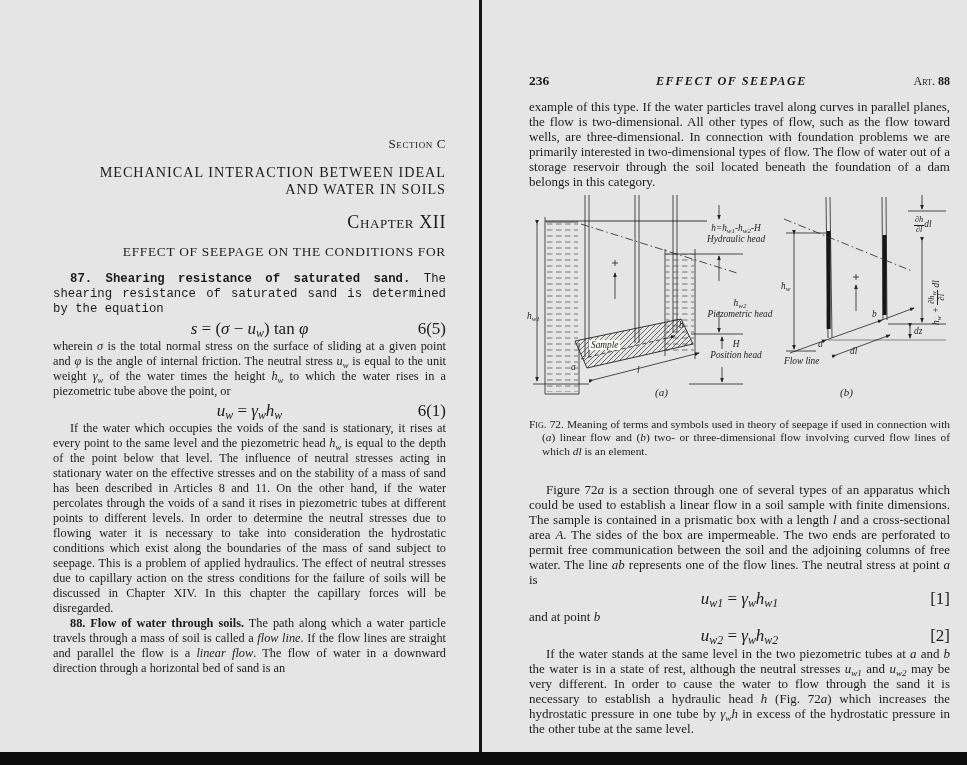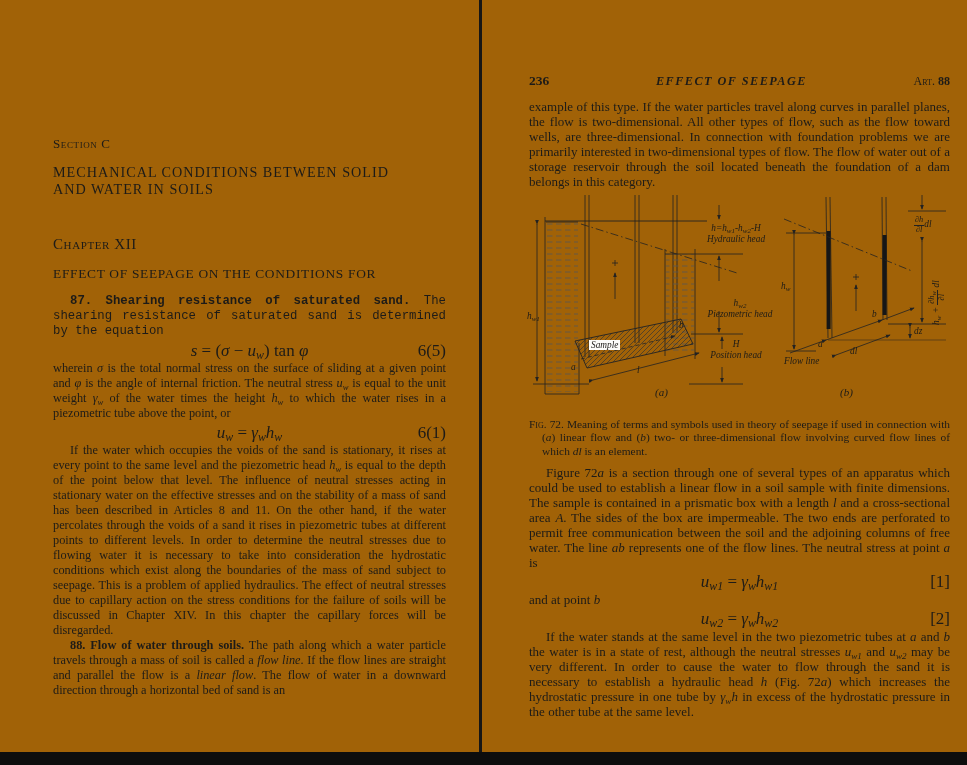--- a/index.html
+++ b/index.html
@@ -4,41 +4,41 @@
 <style>
 * { box-sizing: border-box; margin: 0; padding: 0; }
 html,body { width: 967px; height: 765px; }
 body {
   position: relative;
   background: #ffffff;
   font-family: "Liberation Serif", "DejaVu Serif", serif;
   color: #1d1b18;
   overflow: hidden;
 }
-.page { position: absolute; top: 0; height: 765px; background: #a16207; }
+.page { position: absolute; top: 0; height: 765px; background: #e5e5e5; }
 #left-page  { left: 0;     width: 479px; }
 #right-page { left: 482px; width: 485px; }
 .gutter     { position: absolute; left: 479px; top: 0; width: 3px; height: 765px; background: #161616; }
 .bottom-bar { position: absolute; left: 0; top: 752px; width: 967px; height: 13px; background: #0d0d0d; }
 
 .col { position: absolute; text-align: justify; }
 #left-col  { left: 53px; top: 136px; width: 393px; font-size: 12.3px; line-height: 15px; }
 #right-col { left: 47px; top: 42px;  width: 421px; font-size: 13px;   line-height: 15px; }
 
-.c  { text-align: left; }
+.c  { text-align: right; }
 .sc { font-variant: small-caps; }
 .sec-label  { font-size: 13px; letter-spacing: 0.6px; }
 .sec-title  { margin-top: 13px; font-size: 14.2px; line-height: 16.5px; letter-spacing: 1px; }
-.chap-label { margin-top: 40px; font-size: 15px; letter-spacing: 0.6px; }
+.chap-label { margin-top: 18px; font-size: 18px; letter-spacing: 0.6px; }
 .chap-title { margin-top: 14px; font-size: 13.4px; line-height: 16px; letter-spacing: 0.7px; }
 
 p { margin: 0; }
 p.indent { text-indent: 17px; }
 .mt12 { margin-top: 12px; font-family: Liberation Mono, monospace; } .mt10 { margin-top: 10px; }
-.mt7  { margin-top: 7px; }  .mt2 { margin-top: 2px; }
+.mt7  { margin-top: 24px; }  .mt2 { margin-top: 2px; }
 
 sub { font-size: 0.7em; font-style: italic; line-height: 0; vertical-align: -2.5px; }
 i   { font-style: italic; }
 b   { font-weight: bold; }
 
 .eq-row  { position: relative; text-align: center; margin: 4px 0 3px; font-size: 17px; text-indent: 0; }
 .eq-num  { position: absolute; right: 0; top: 0; font-style: normal; }
 
 .pg-head  { display: flex; align-items: baseline; line-height: 15px; }
 .pg-num   { font-weight: bold; font-size: 13.5px; }
@@ -64,21 +64,21 @@
 </style>
 </head>
 <body>
 
 <div class="scan">
 
   <div class="page" id="left-page">
     <div class="col" id="left-col">
       <div class="c sc sec-label">Section C</div>
       <div class="c sec-title">
-        <div>MECHANICAL CONDITIONS BETWEEN SOLID</div>
+        <div>MECHANICAL INTERACTION BETWEEN IDEAL</div>
         <div>AND WATER IN SOILS</div>
       </div>
       <div class="c sc chap-label">Chapter XII</div>
       <div class="c chap-title">
         <div>EFFECT OF SEEPAGE ON THE CONDITIONS FOR</div>
       </div>
       <p class="indent mt12"><b>87. Shearing resistance of saturated sand.</b><span> The shearing resistance of saturated sand is determined by the equation</span></p>
       <div class="eq-row">
         <span class="eq-body"><i>s</i><span> = (</span><i>σ</i><span> − </span><i>u</i><sub>w</sub><span>) tan </span><i>φ</i></span>
         <span class="eq-num">6(5)</span>

